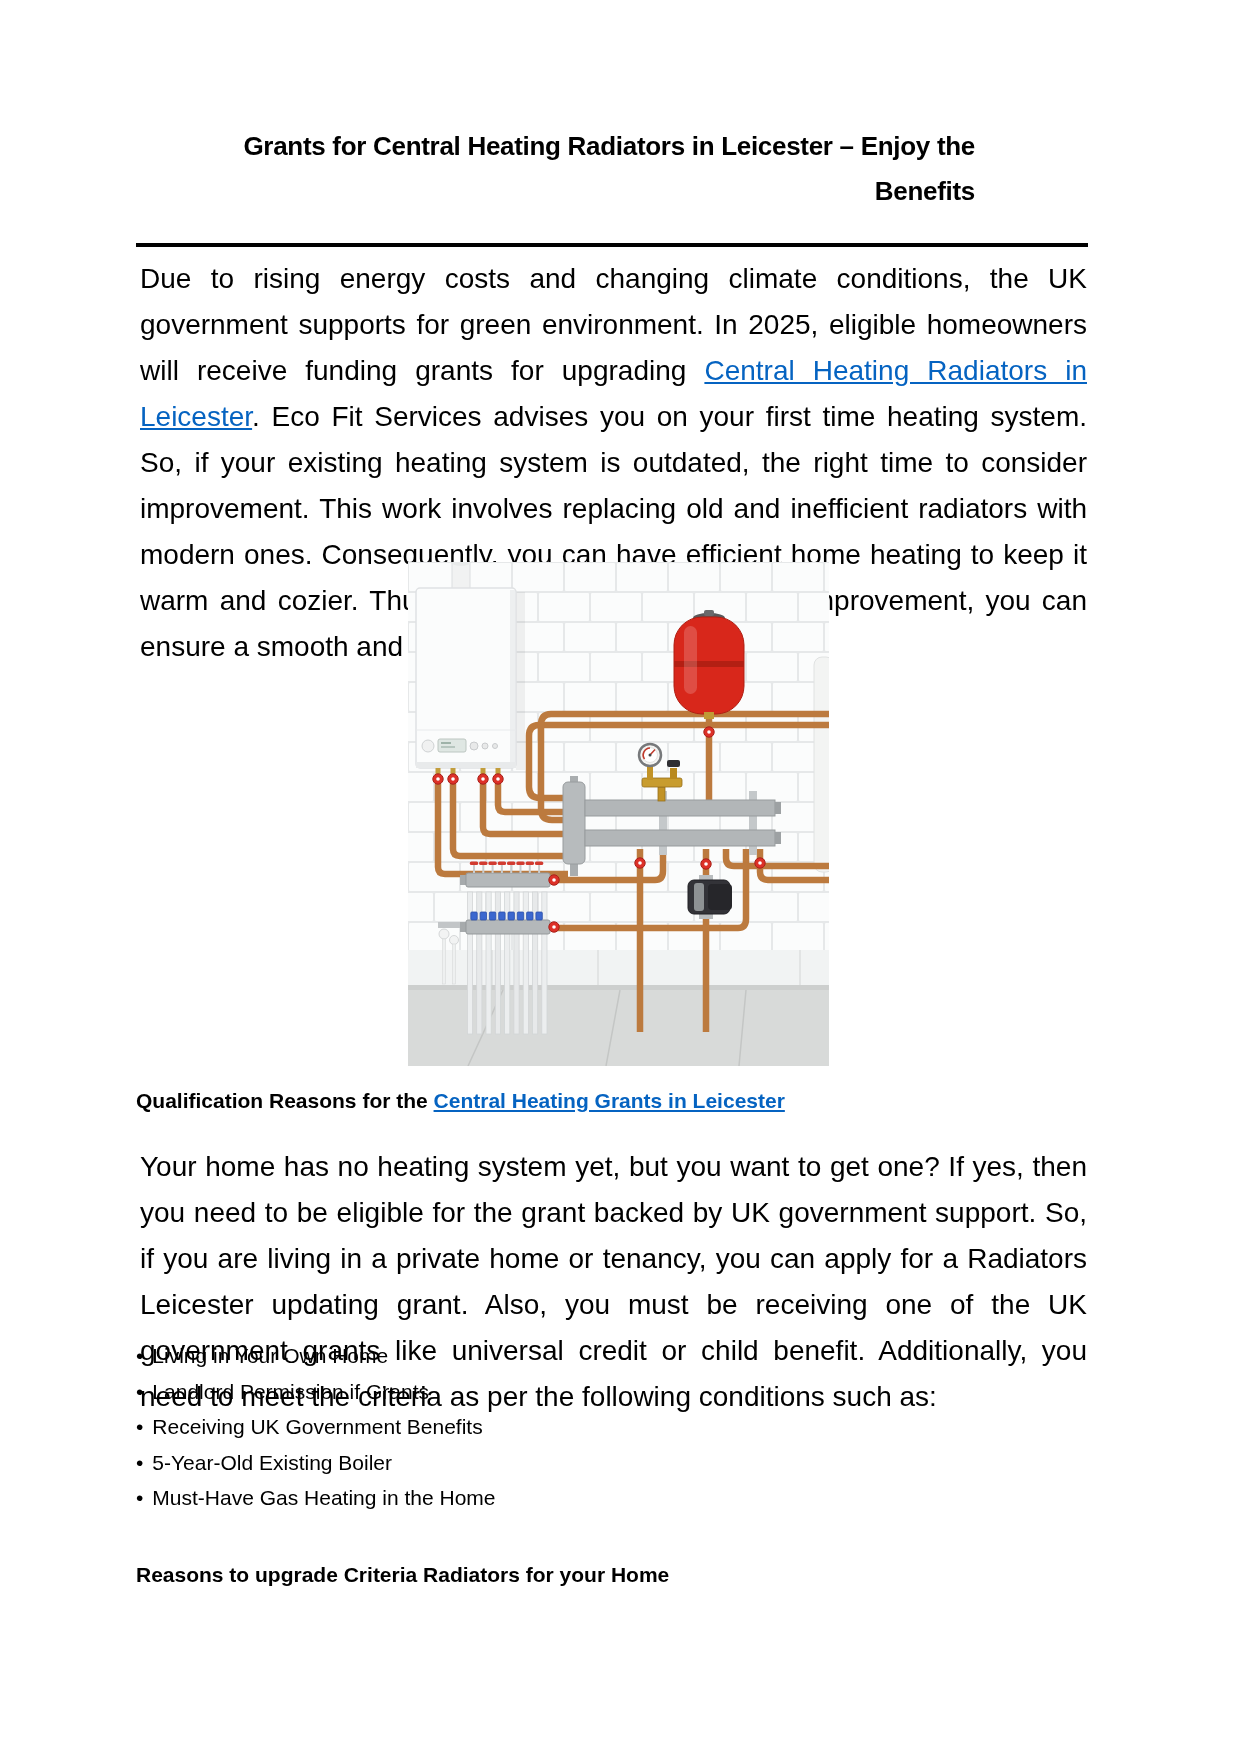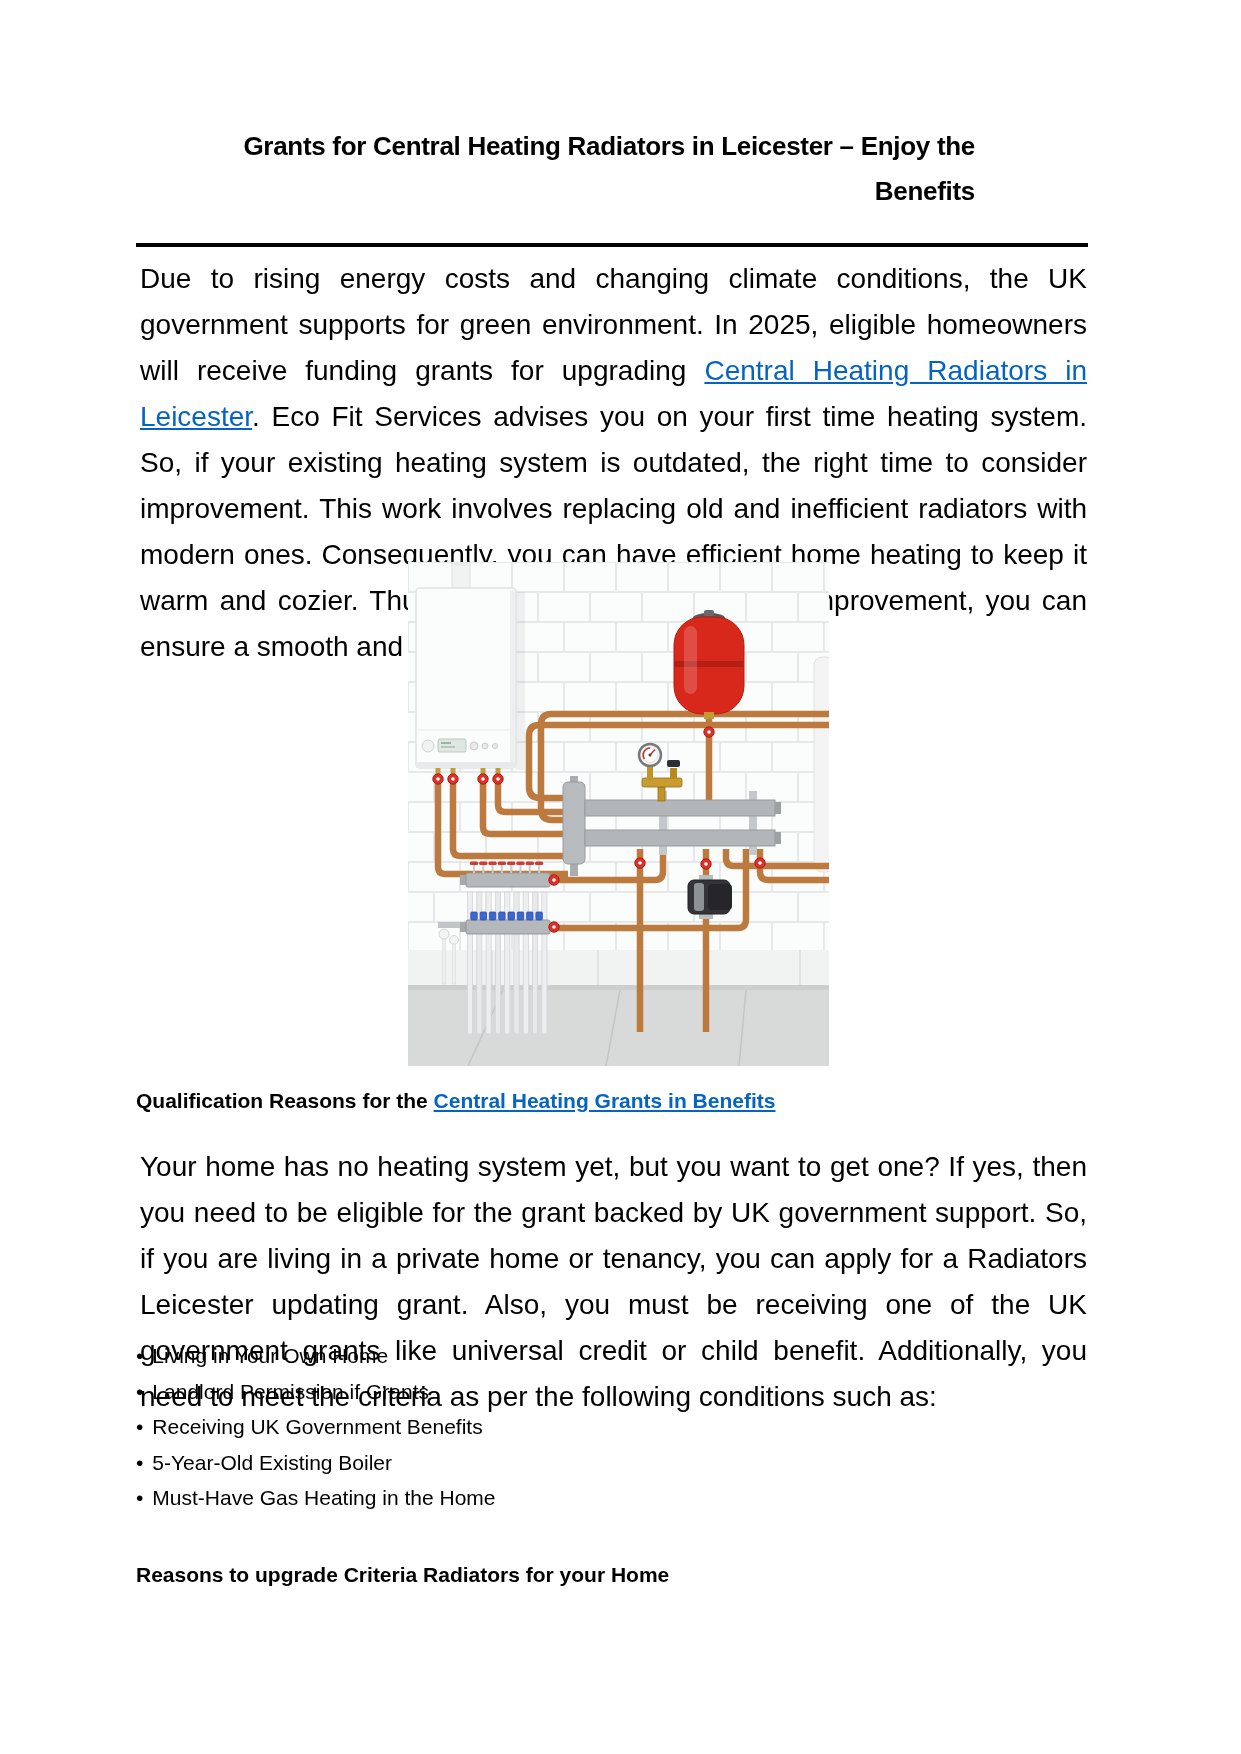--- a/index.html
+++ b/index.html
@@ -258,21 +258,21 @@
 
       <ellipse cx="301" cy="56" rx="16" ry="5" fill="#59595b"></ellipse>
       <rect x="296" y="48" width="10" height="6" rx="2" fill="#6a6a6c"></rect>
       <rect x="266" y="55" width="70" height="97" rx="28" fill="#d8271b" stroke="#b01e12"></rect>
       <rect x="266" y="99" width="70" height="6" fill="#b31f13"></rect>
       <rect x="276" y="64" width="13" height="68" rx="6.5" fill="#ffffff" opacity="0.18"></rect>
       <rect x="296" y="150" width="10" height="7" fill="#c09a35"></rect>
     </svg>
   </div>
 
-  <h2 class="subheading subheading-1"><span>Qualification Reasons for the </span><a class="doc-link">Central Heating Grants in Benefits</a></h2>
+  <h2 class="subheading subheading-1"><span>Qualification Reasons for the </span><a class="doc-link">Central Heating Grants in Leicester</a></h2>
 
   <p class="para para-2">Your home has no heating system yet, but you want to get one? If yes, then you need to be eligible for the grant backed by UK government support. So, if you are living in a private home or tenancy, you can apply for a Radiators Leicester updating grant. Also, you must be receiving one of the UK government grants like universal credit or child benefit. Additionally, you need to meet the criteria as per the following conditions such as:</p>
 
   <div class="bullet-list">
     <div class="bullet-item"><span class="bullet-marker">•</span><span>Living in Your Own Home</span></div>
     <div class="bullet-item"><span class="bullet-marker">•</span><span>Landlord Permission if Grants</span></div>
     <div class="bullet-item"><span class="bullet-marker">•</span><span>Receiving UK Government Benefits</span></div>
     <div class="bullet-item"><span class="bullet-marker">•</span><span>5-Year-Old Existing Boiler</span></div>
     <div class="bullet-item"><span class="bullet-marker">•</span><span>Must-Have Gas Heating in the Home</span></div>
   </div>

